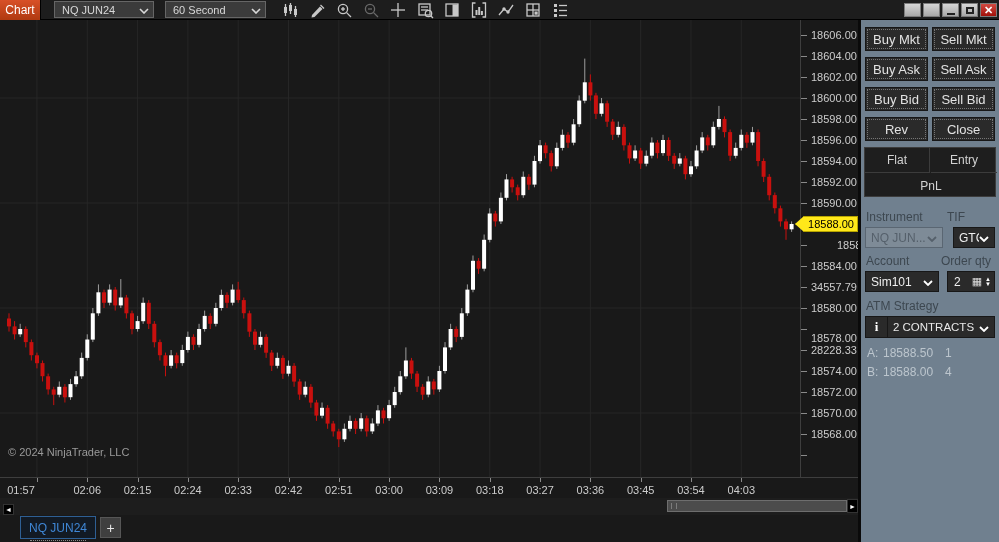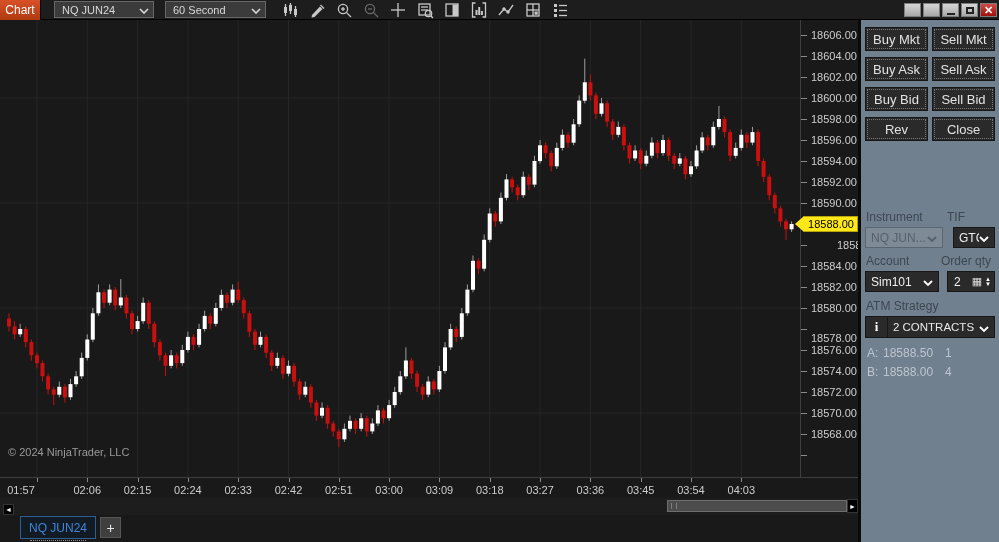--- a/index.html
+++ b/index.html
@@ -508,27 +508,27 @@
       <div class="p-label" style="top: 429px; margin-top: 33px;">18566.00</div>
       <div class="p-tick" style="top: 413.5px;"></div>
       <div class="p-label" style="top: 408px;">18568.00</div>
       <div class="p-tick" style="top: 392.5px;"></div>
       <div class="p-label" style="top: 387px;">18570.00</div>
       <div class="p-tick" style="top: 371.5px;"></div>
       <div class="p-label" style="top: 366px;">18572.00</div>
       <div class="p-tick" style="top: 350.5px;"></div>
       <div class="p-label" style="top: 345px;">18574.00</div>
       <div class="p-tick" style="top: 329.5px;"></div>
-      <div class="p-label" style="top: 324px;">18576.00</div>
+      <div class="p-label" style="top: 324px;">28228.33</div>
       <div class="p-tick" style="top: 308.5px;"></div>
       <div class="p-label" style="top: 312px;">18578.00</div>
       <div class="p-tick" style="top: 287.5px;"></div>
       <div class="p-label" style="top: 282px;">18580.00</div>
       <div class="p-tick" style="top: 266.5px;"></div>
-      <div class="p-label" style="top: 261px;">18582.00</div>
+      <div class="p-label" style="top: 261px;">34557.79</div>
       <div class="p-tick" style="top: 245.5px;"></div>
       <div class="p-label" style="top: 240px;">18584.00</div>
       <div class="p-tick" style="top: 224.5px;"></div>
       <div class="p-label" style="top: 219px; margin-left: 26px;">18586.00</div>
       <div class="p-tick" style="top: 203.5px;"></div>
       <div class="p-label" style="top: 198px;">18588.00</div>
       <div class="p-tick" style="top: 182.5px;"></div>
       <div class="p-label" style="top: 177px;">18590.00</div>
       <div class="p-tick" style="top: 161.5px;"></div>
       <div class="p-label" style="top: 156px;">18592.00</div>
@@ -601,20 +601,25 @@
   <div class="order-panel">
     <div class="op-btn" style="left:4px;top:7px">Buy Mkt</div>
     <div class="op-btn" style="left:71px;top:7px">Sell Mkt</div>
     <div class="op-btn" style="left:4px;top:37px">Buy Ask</div>
     <div class="op-btn" style="left:71px;top:37px">Sell Ask</div>
     <div class="op-btn" style="left:4px;top:67px">Buy Bid</div>
     <div class="op-btn" style="left:71px;top:67px">Sell Bid</div>
     <div class="op-btn" style="left:4px;top:97px">Rev</div>
     <div class="op-btn" style="left:71px;top:97px">Close</div>
 
+    <div class="fep-group">
+      <div class="fep-cell fep-flat">Flat</div>
+      <div class="fep-cell fep-entry">Entry</div>
+      <div class="fep-cell fep-pnl">PnL</div>
+    </div>
 
     <div class="op-label" style="left:5px;top:190px">Instrument</div>
     <div class="op-label" style="left:86px;top:190px">TIF</div>
 
     <div class="op-dd disabled" style="left:4px;top:207px;width:78px">
       <span class="dd-label">NQ JUN...</span>
       <span><svg width="10" height="6">
             <path d="M1 1 L5 5 L9 1" stroke="#55606b" stroke-width="1.8" fill="none"></path>
           </svg></span>
     </div>

